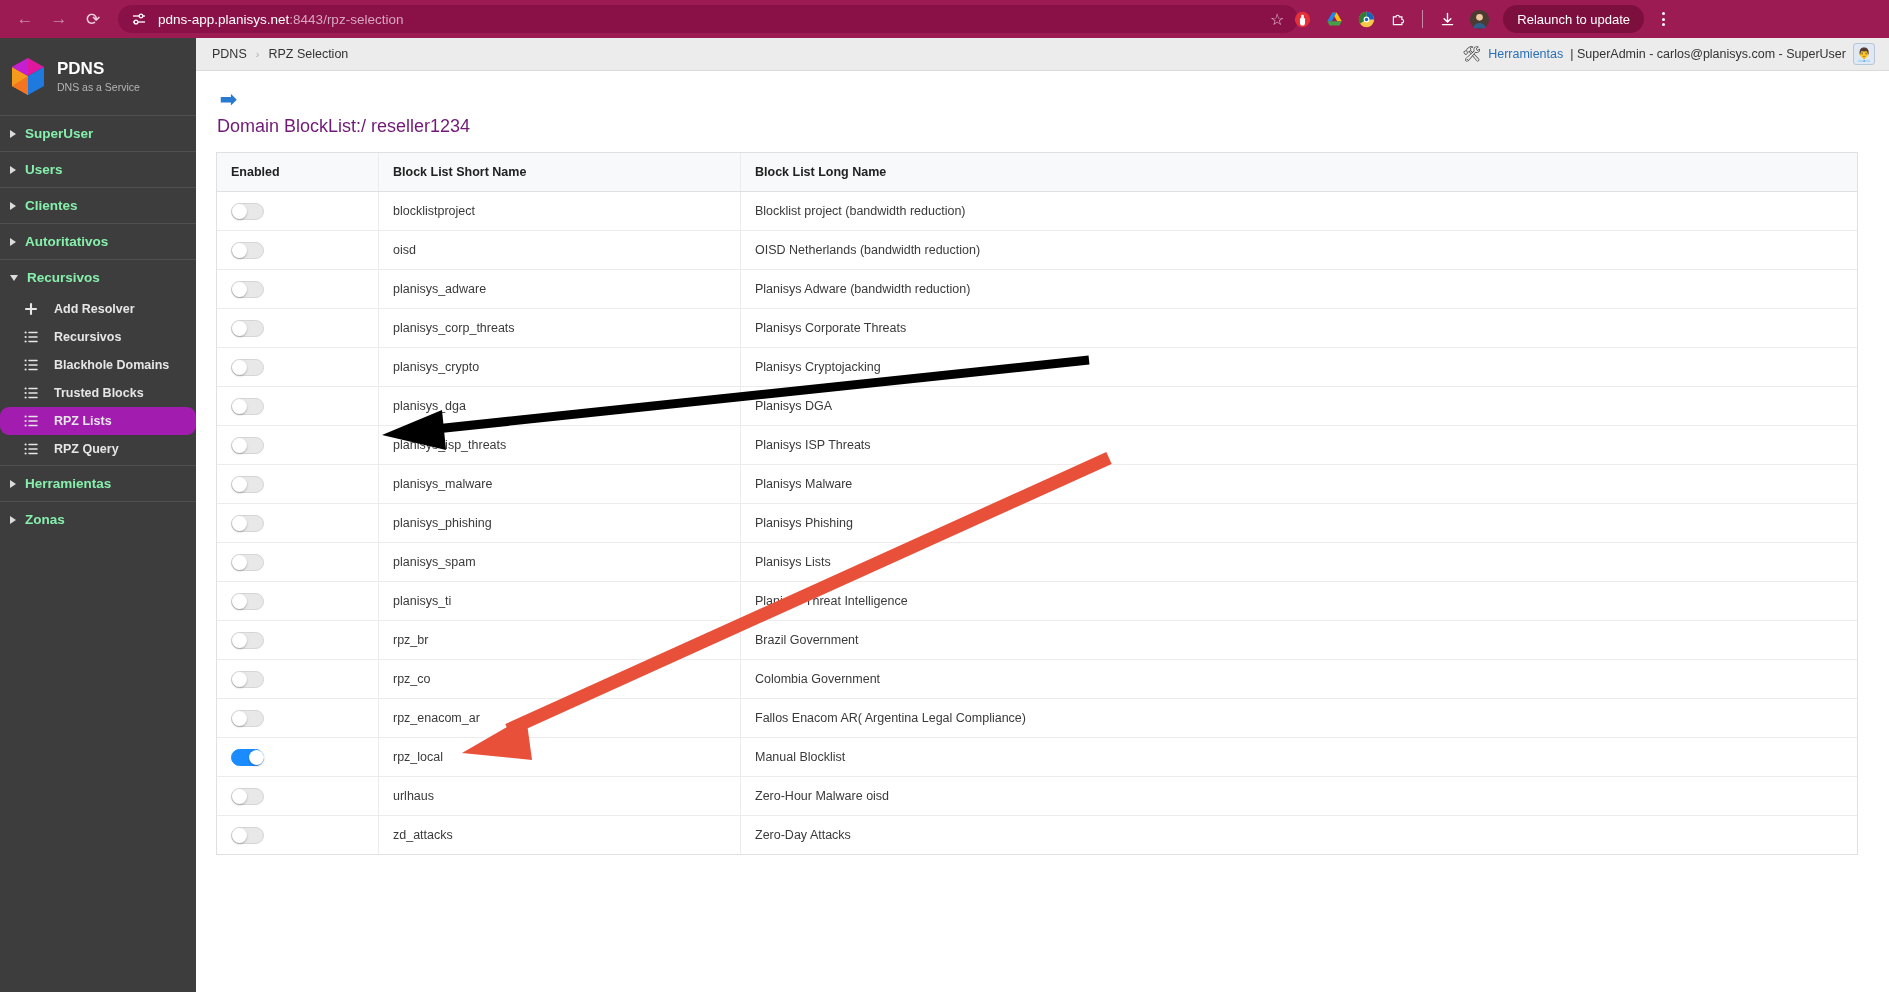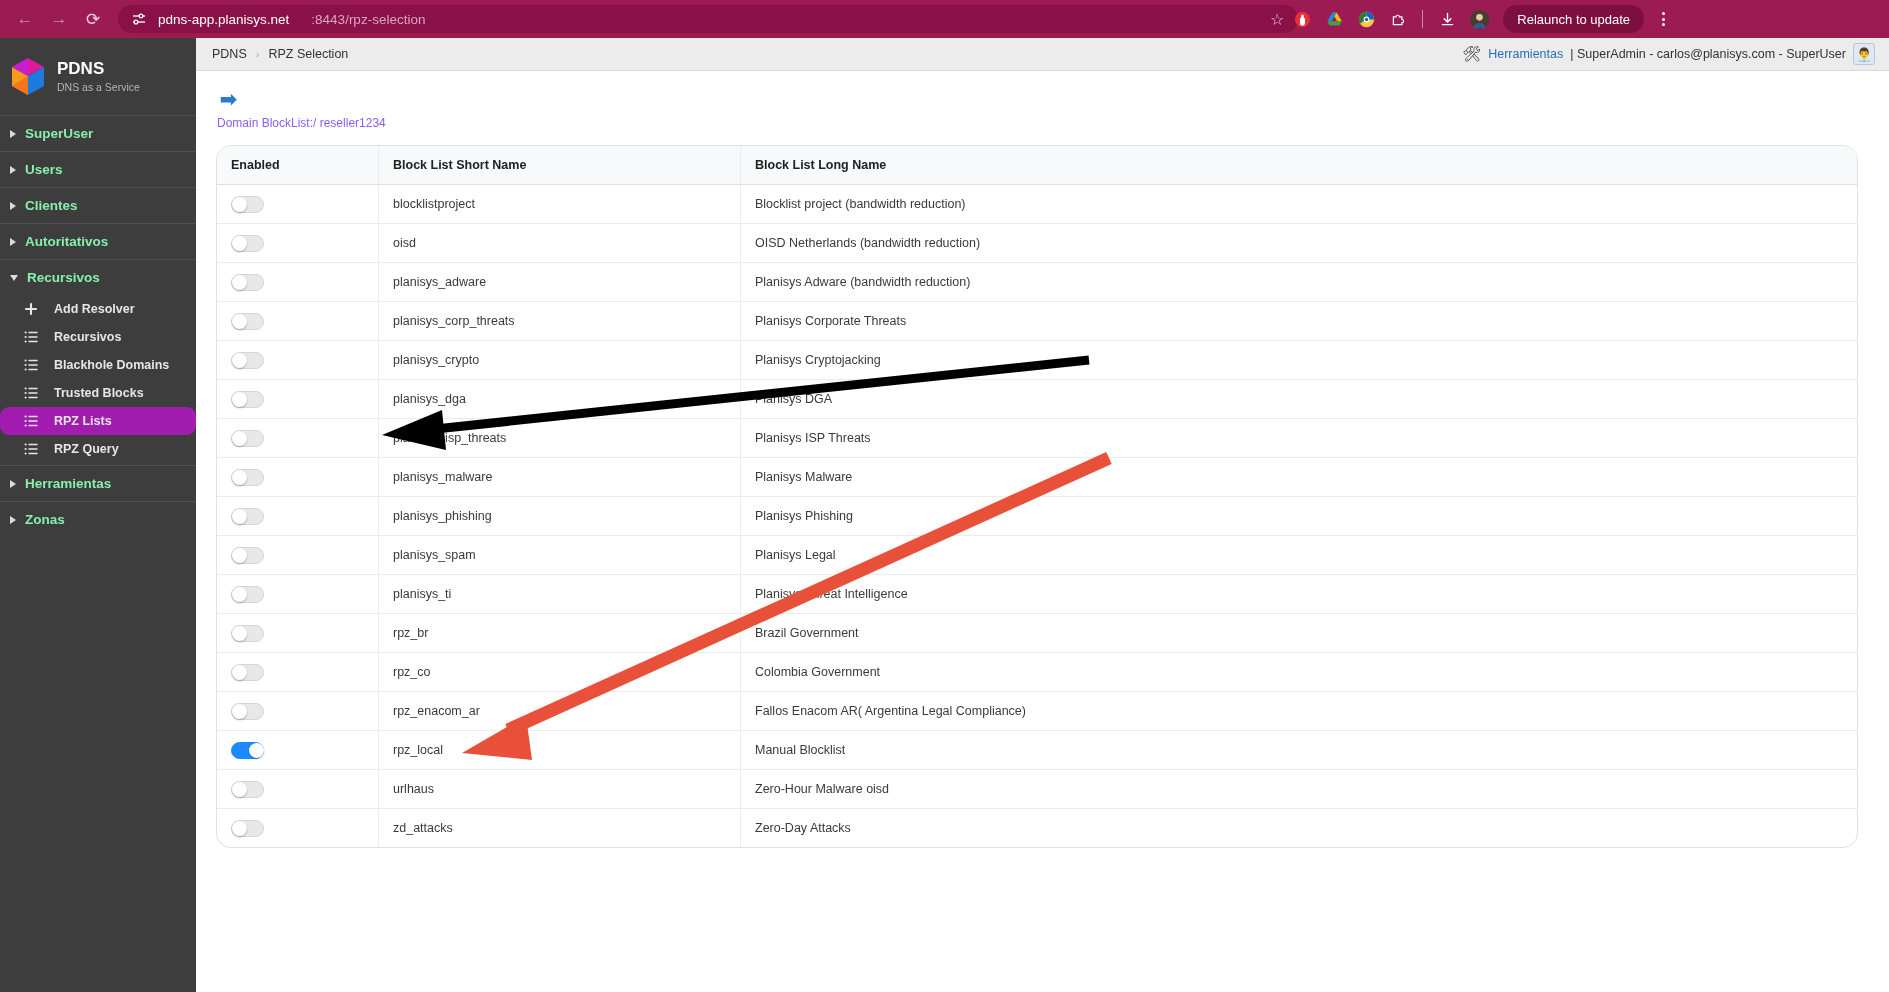--- a/index.html
+++ b/index.html
@@ -47,21 +47,21 @@
     margin-right: 10px;
     display: flex; align-items: center; justify-content: center;
   }
   #omnibox-url {
     font-size: 13.5px;
     color: #ffffff;
     white-space: nowrap;
     overflow: hidden;
     text-overflow: ellipsis;
   }
-  #omnibox-url .dim { color: #d8a7bf; padding-left: 22px; }
+  #omnibox-url .dim { color: #d8a7bf; }
   #star-icon { color: #e9c3d5; font-size: 16px; margin-left: -38px; z-index: 3; }
   .tb-icon {
     width: 28px; height: 28px;
     display: flex; align-items: center; justify-content: center;
     flex: 0 0 auto;
     font-size: 15px;
     color: #ffffff;
   }
   .tb-sep {
     width: 1px; height: 18px;
@@ -168,30 +168,30 @@
     font-size: 13px;
   }
 
   #content { padding: 18px 16px 0 20px; position: relative; }
   #back-arrow {
     color: #2a7ad0; font-size: 20px; line-height: 1;
     display: inline-block; margin-left: 4px; margin-bottom: 2px;
     font-weight: bold;
   }
   #page-title {
-    font-size: 12px;
-    color: #8b5cf6;
+    font-size: 18px;
+    color: #701a75;
     margin: 5px 0 15px 1px;
     font-weight: normal;
   }
 
   
   #rpz-table {
     border: 1px solid #e0e0e0;
-    border-radius: 15px;
+    border-radius: 0;
     width: 1642px;
     background: #fff;
     overflow: hidden;
     text-align: center;
   }
   .trow { display: flex; border-bottom: 1px solid #ececec; }
   .trow:last-child { border-bottom: none; }
   .thead { background: #f8f9fa; border-bottom: 1px solid #e0e0e0; }
   .thead .tcell { font-weight: bold; color: #222; font-size: 12.5px; }
   .tcell {
@@ -556,21 +556,21 @@
               <div class="tcell c-short">planisys_phishing</div>
               <div class="tcell c-long">Planisys Phishing</div>
             </div>
             <div class="trow">
               <div class="tcell c-enabled">
                 <div class="toggle">
                   <span class="knob"></span>
                 </div>
               </div>
               <div class="tcell c-short">planisys_spam</div>
-              <div class="tcell c-long">Planisys Legal</div>
+              <div class="tcell c-long">Planisys Lists</div>
             </div>
             <div class="trow">
               <div class="tcell c-enabled">
                 <div class="toggle">
                   <span class="knob"></span>
                 </div>
               </div>
               <div class="tcell c-short">planisys_ti</div>
               <div class="tcell c-long">Planisys Threat Intelligence</div>
             </div>

